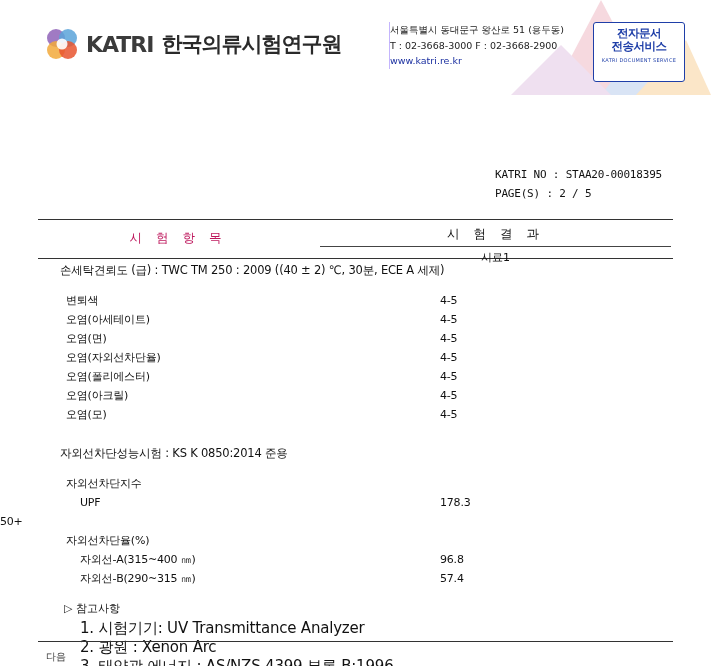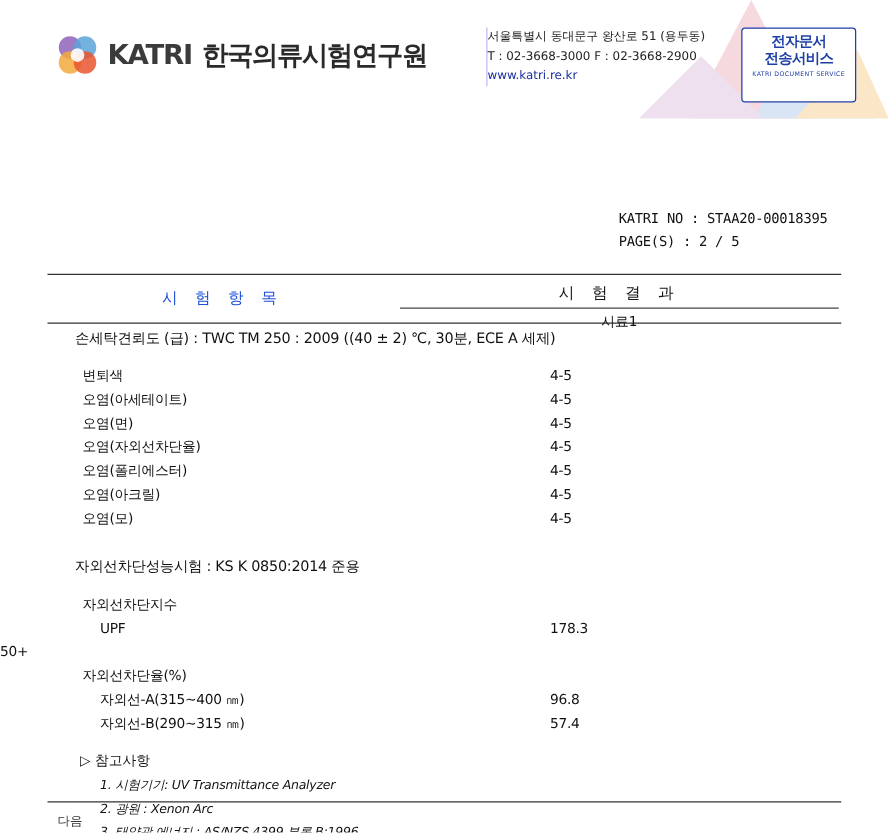--- a/index.html
+++ b/index.html
@@ -126,21 +126,21 @@
     display: flex;
     height: 38px;
     align-items: flex-start;
     padding-top: 6px;
   }
   .th-left {
     width: 280px;
     text-align: center;
     font-size: 12.5px;
     letter-spacing: 5px;
-    color: #1d4ed8;
+    color: #be185d;
     padding-top: 4px;
   }
   .th-right {
     flex: 1;
     text-align: center;
   }
   .th-right .tr1 {
     font-size: 12.5px;
     letter-spacing: 5px;
     color: #111;
@@ -192,26 +192,25 @@
   .gap-sm { height: 11px; }
   .gap-md { height: 22px; }
 
   .note-head {
     font-size: 11px;
     padding-left: 64px;
     color: #111;
     line-height: 20px;
   }
   .note-item {
-    font-size: 10px;
+    font-size: 15px;
     padding-left: 80px;
     color: #111;
     line-height: 19px;
     letter-spacing: -0.2px;
-    font-style: italic;
   }
 
   .bottom-rule {
     position: absolute;
     left: 38px;
     top: 641px;
     width: 635px;
     border-top: 1px solid #333;
   }
   .footer-hint {

